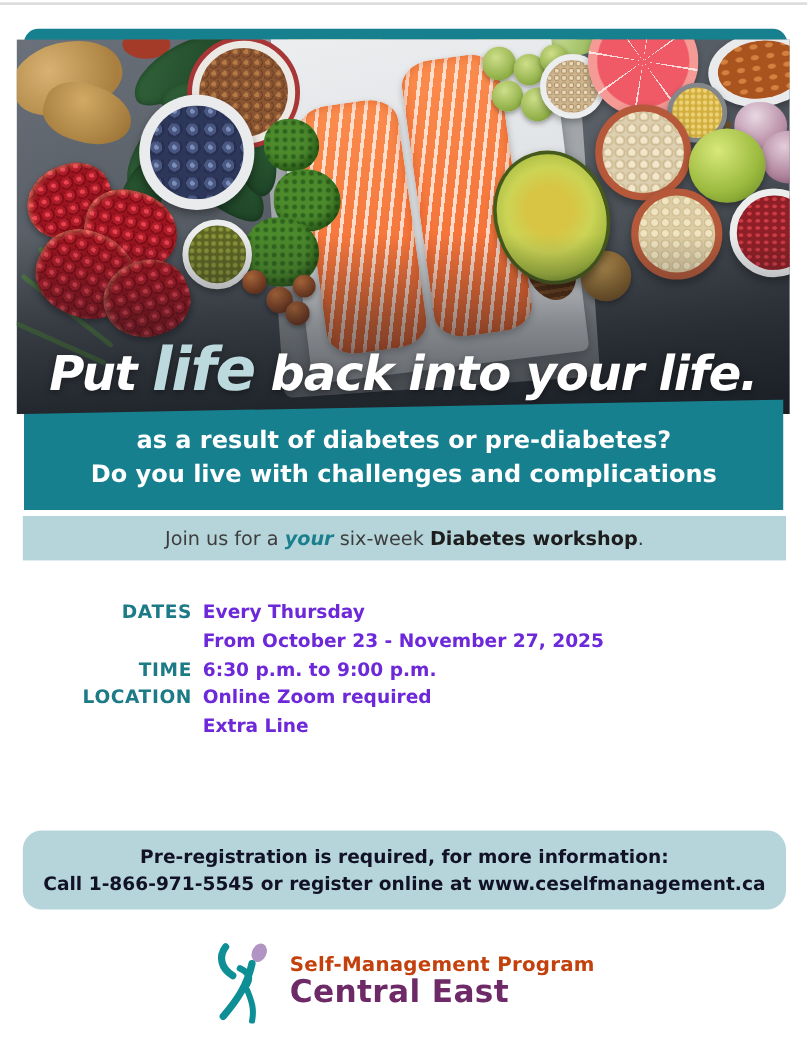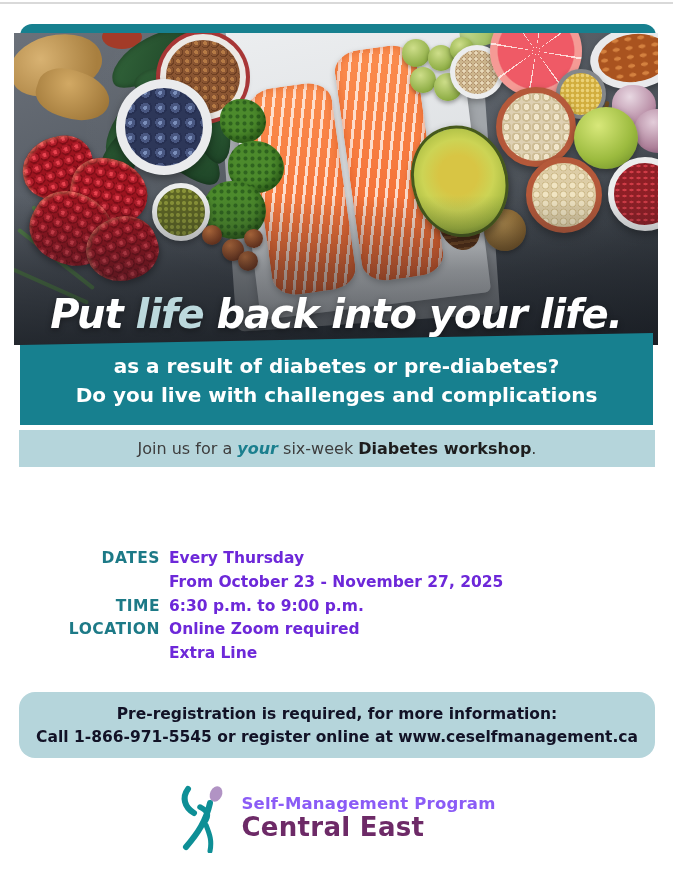--- a/index.html
+++ b/index.html
@@ -141,52 +141,52 @@
              box-shadow:0 4px 8px rgba(0,0,0,.4); }
   .pit { position:absolute; left:24px; top:34px; width:46px; height:46px; border-radius:50%;
          background:radial-gradient(circle at 36% 30%, #b5library 0, #a5683a 0 28%, #7a4424 62%, #55300f 95%); }
   .vignette { left:0; top:0; width:100%; height:100%;
               background:linear-gradient(180deg, rgba(24,28,34,0) 52%, rgba(22,26,32,.42) 76%, rgba(16,20,26,.66) 100%); }
   .headline {
     position:absolute; left:0; bottom:8px; width:100%; text-align:center; white-space:nowrap;
     font-size:40px; font-weight:bold; font-style:italic; letter-spacing:-1px; color:#ffffff;
     text-shadow:0 2px 6px rgba(0,0,0,.4);
   }
-  .headline .hl { color:#bcd9dd; font-size:40px; }
+  .headline .hl { color:#bcd9dd; font-size:50px; }
 
   
   .question-banner {
     position:absolute; left:20px; top:325px; width:633px; height:100px; background:#17808f;
     clip-path:polygon(0 20px, 100% 8px, 100% 100%, 0 100%);
     color:#ffffff; font-weight:bold; font-size:20px; text-align:center; line-height:29px; padding-top:27px;
   }
   .join-banner {
     position:absolute; left:19px; top:430px; width:636px; height:37px; background:#b5d5db;
     display:flex; align-items:center; justify-content:center;
     font-size:16px; color:#3d3d3d;
   }
   .join-banner .free { color:#1b7f8e; font-weight:bold; font-style:italic; }
   .join-banner .wk { color:#1d1d1d; font-weight:bold; }
 
   
-  .details { position:absolute; left:0; top:499px; width:673px; font-size:15.5px; font-weight:bold;margin-top:48px; }
+  .details { position:absolute; left:0; top:499px; width:673px; font-size:15.5px; font-weight:bold; }
   .drow { display:flex; line-height:23.8px; }
   .dlabel { width:160px; text-align:right; color:#1d7a87; letter-spacing:.5px; flex:0 0 auto; }
   .dvalue { margin-left:9px; color:#6d28d9; }
 
   
   .reg-box {
     position:absolute; left:19px; top:692px; width:636px; height:66px; background:#b5d5db; border-radius:16px;
     display:flex; flex-direction:column; align-items:center; justify-content:center; gap:5px;
     font-size:15.5px; font-weight:bold; color:#121226;
   }
 
   
   .logo { position:absolute; left:0; top:783px; width:673px; display:flex; justify-content:center; align-items:center; gap:6px; }
-  .logo-text .l1 { color:#8b5cf6; font-weight:bold; font-size:16.5px; letter-spacing:.2px; }
+  .logo-text .l1 { color:#c2410c; font-weight:bold; font-size:16.5px; letter-spacing:.2px; }
   .logo-text .l2 { color:#6d2a67; font-weight:bold; font-size:26px; margin-top:-1px; letter-spacing:.3px; }
 </style>
 </head>
 <body>
 
 <div class="page">
   <div class="top-rule"></div>
 
   <div class="hero-topbar"></div>
 

